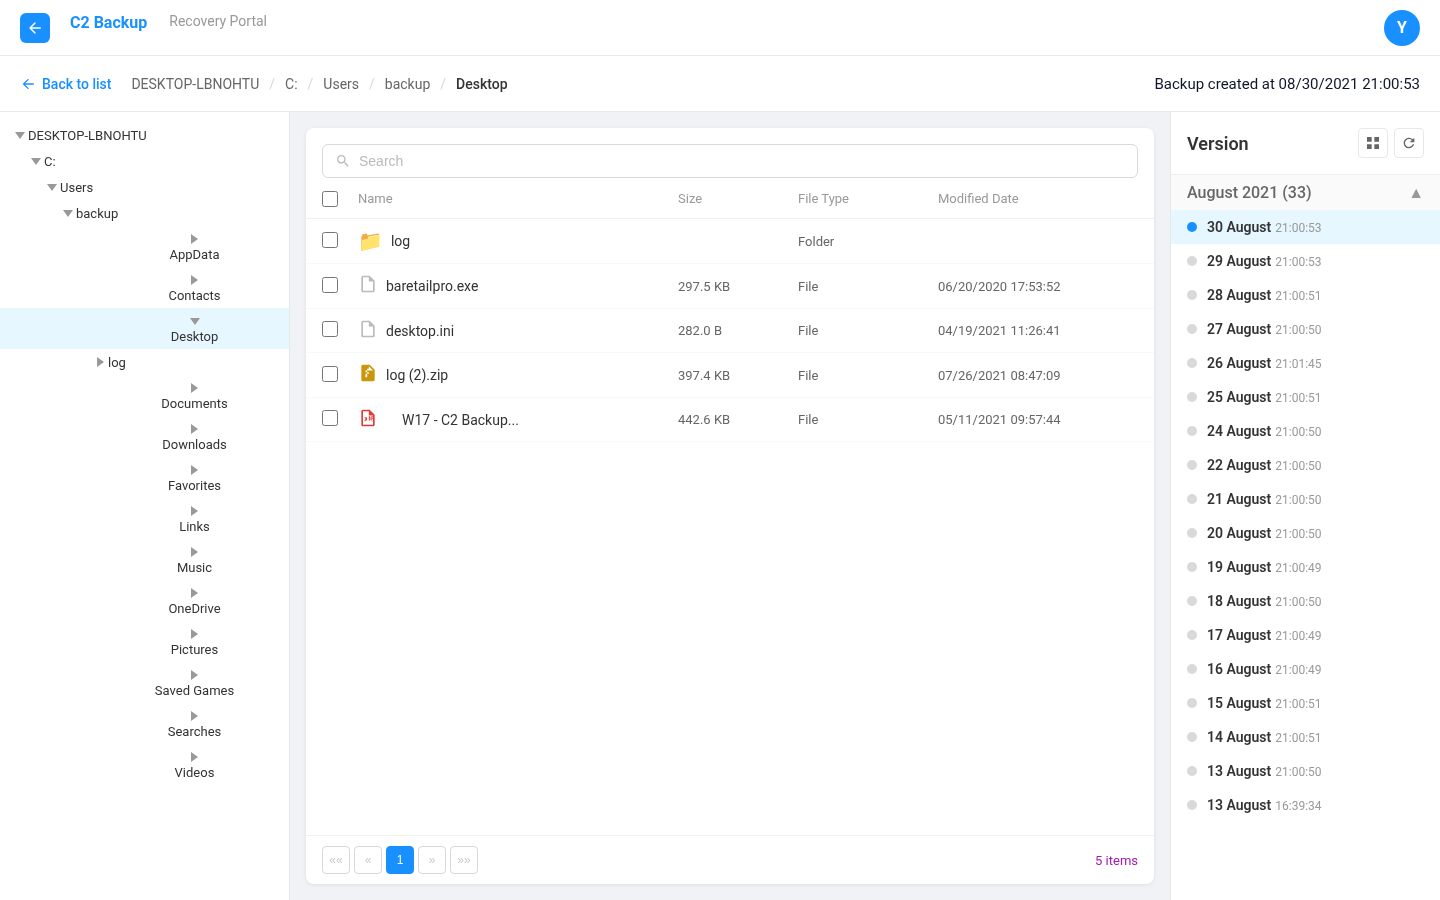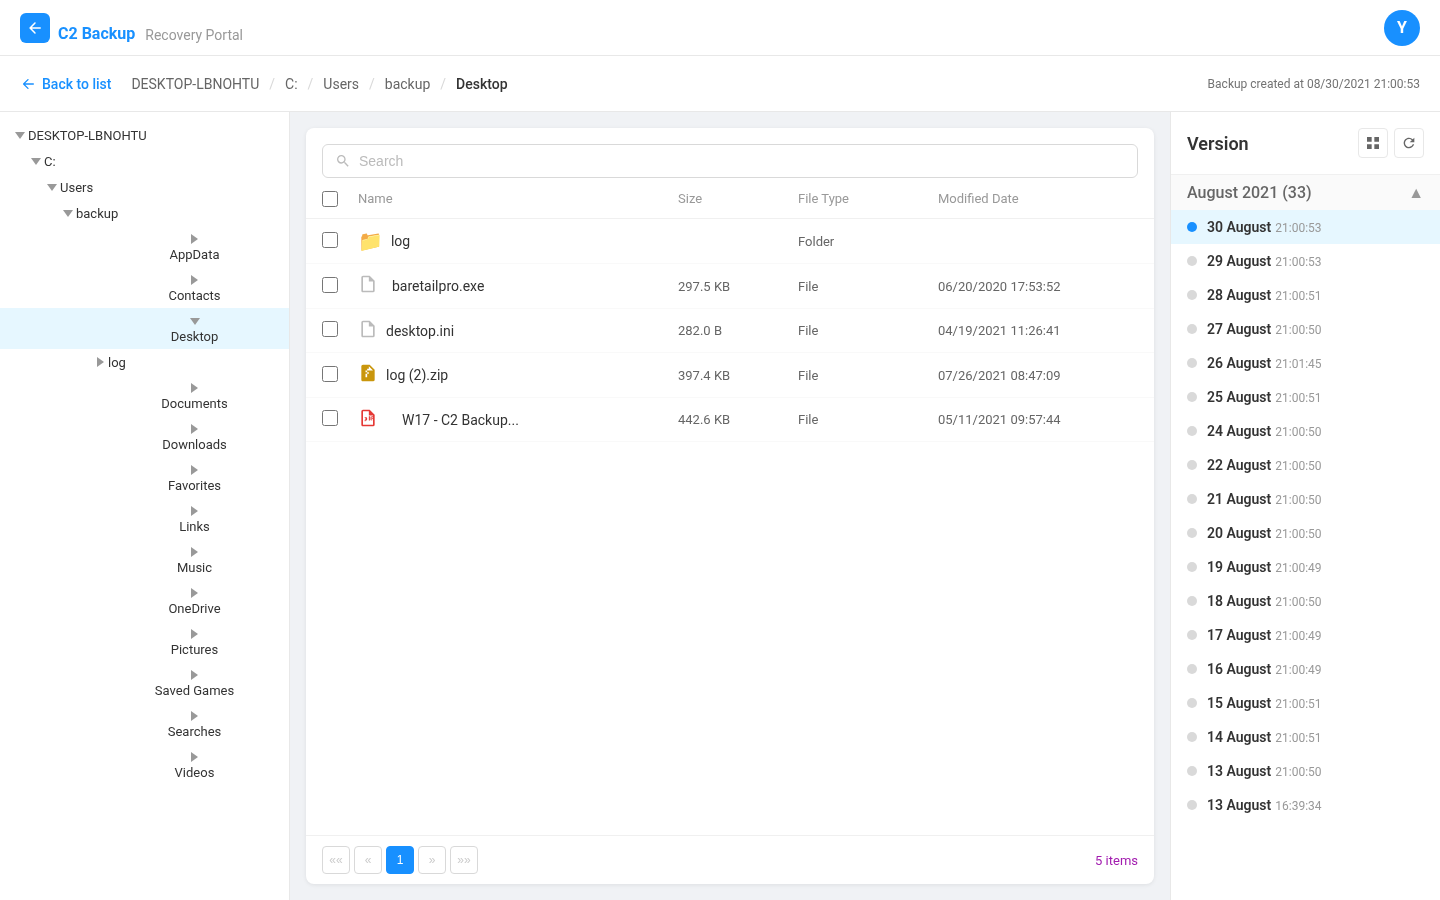--- a/index.html
+++ b/index.html
@@ -1,35 +1,35 @@
 <!DOCTYPE html>
 <html><head>
   <meta charset="utf-8">
   <style>
     * { box-sizing: border-box; margin: 0; padding: 0; }
     body { font-family: -apple-system, BlinkMacSystemFont, 'Segoe UI', Roboto, sans-serif; background: #f0f2f5; color: #333; font-size: 14px; }
 
     
     .header { background: #fff; height: 56px; display: flex; align-items: center; padding: 0 20px; border-bottom: 1px solid #e8e8e8; gap: 10px; }
-    .header-logo { display: flex; align-items: flex-end; gap: 8px; }
+    .header-logo { display: flex; align-items: flex-start; gap: 20px; }
     .logo-icon { width: 30px; height: 30px; background: #1890ff; border-radius: 6px; display: flex; align-items: center; justify-content: center; }
     .logo-icon svg { fill: white; width: 18px; height: 18px; }
     .logo-text { font-size: 16px; font-weight: 700; color: #1890ff; }
     .logo-sub { font-size: 14px; color: #999; margin-left: 2px; }
     .header-spacer { flex: 1; }
     .user-avatar { width: 36px; height: 36px; background: #1890ff; border-radius: 50%; display: flex; align-items: center; justify-content: center; color: white; font-weight: 700; font-size: 16px; }
 
     
     .breadcrumb-bar { background: #fff; height: 56px; display: flex; align-items: center; padding: 0 20px; border-bottom: 1px solid #e8e8e8; gap: 8px; }
     .back-btn { display: flex; align-items: center; gap: 6px; color: #1890ff; cursor: pointer; font-size: 14px; font-weight: 500; text-decoration: none; }
     .breadcrumb-divider { color: #d9d9d9; margin: 0 2px; }
     .breadcrumb-item { color: #666; font-size: 14px; }
     .breadcrumb-item.active { color: #333; font-weight: 500; }
     .breadcrumb-spacer { flex: 1; }
-    .backup-info { color: #737373; font-size: 12px; }
+    .backup-info { color: #0f172a; font-size: 15px; }
 
     
     .main { display: flex; height: calc(900px - 56px - 56px); }
 
     
     .sidebar { width: 290px; background: #fff; border-right: 1px solid #e8e8e8; overflow-y: auto; padding: 10px 0; flex-shrink: 0; }
     .tree-item { display: flex; align-items: center; padding: 5px 0 5px 0; cursor: pointer; font-size: 13px; color: #333; white-space: nowrap; }
     .tree-item.selected { background: #e6f7ff; }
     .tree-toggle { width: 16px; height: 16px; display: flex; align-items: center; justify-content: center; flex-shrink: 0; }
     .tree-label { flex: 1; }
@@ -281,21 +281,21 @@
           <span style="font-size:20px;">📁</span>
           <span class="file-name">log</span>
         </div>
         <div class="file-size"></div>
         <div class="file-type">Folder</div>
         <div class="file-date"></div>
       </div>
 
       <div class="table-row">
         <div><input type="checkbox" class="check-box" style=""></div>
-        <div style="display:flex;align-items:center;gap:14px;">
+        <div style="display:flex;align-items:center;gap:8px;">
           <span style="font-size:18px;color:#aaa;">
             <svg width="20" height="20" viewBox="0 0 24 24" fill="#bbb">
                 <path d="M14 2H6a2 2 0 0 0-2 2v16c0 1.1.89 2 2 2h12a2 2 0 0 0 2-2V8l-6-6zm4 18H6V4h7v5h5v11z"></path>
               </svg>
           </span>
           <span class="file-name">baretailpro.exe</span>
         </div>
         <div class="file-size">297.5 KB</div>
         <div class="file-type">File</div>
         <div class="file-date">06/20/2020 17:53:52</div>

